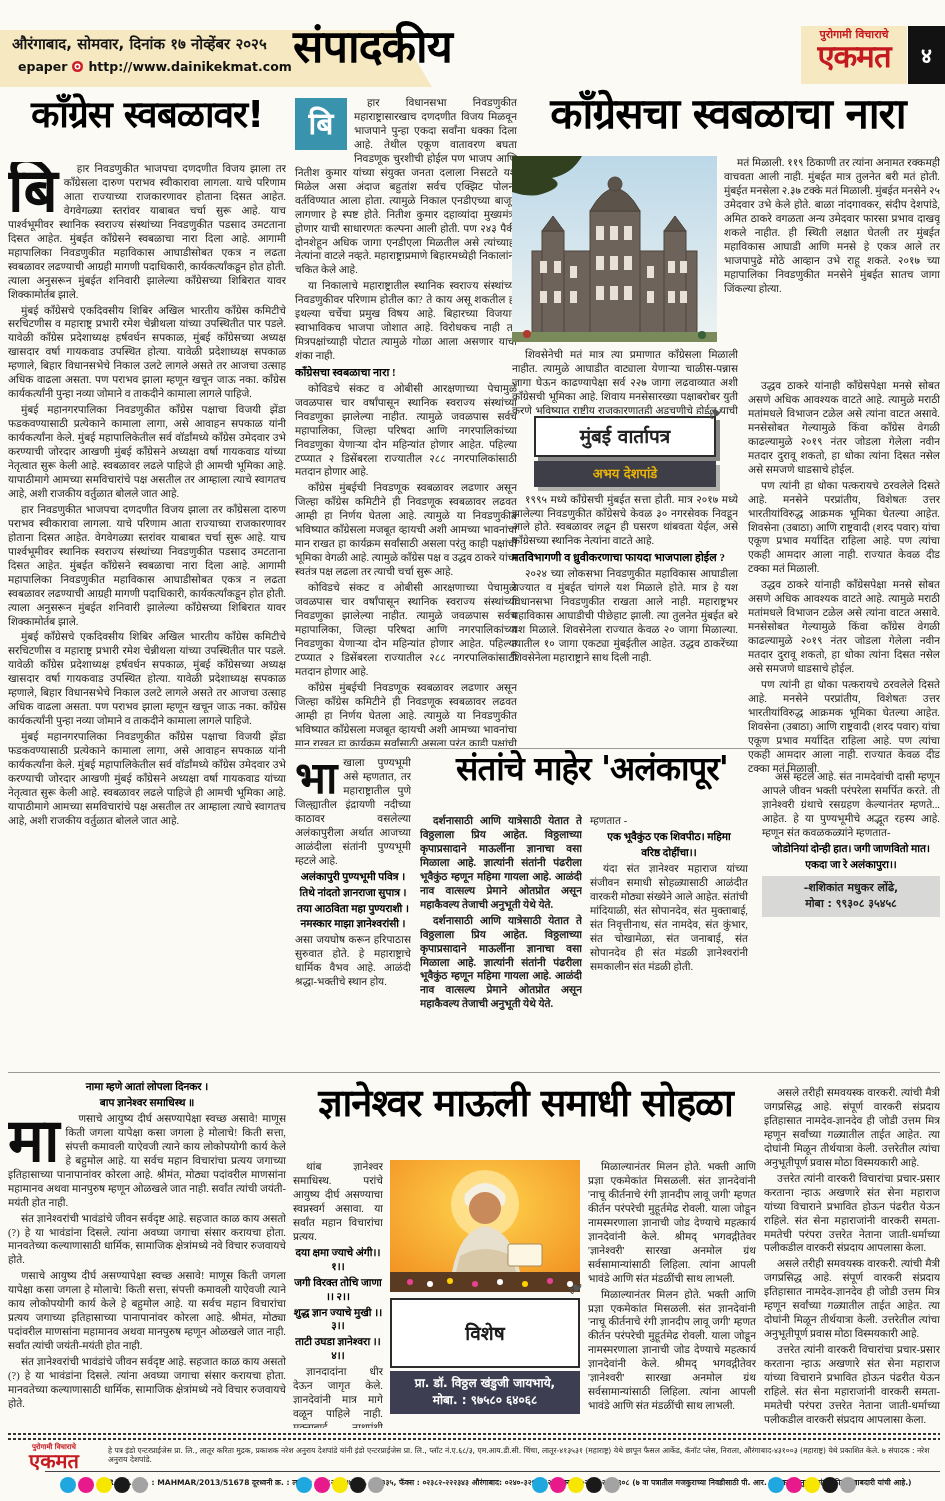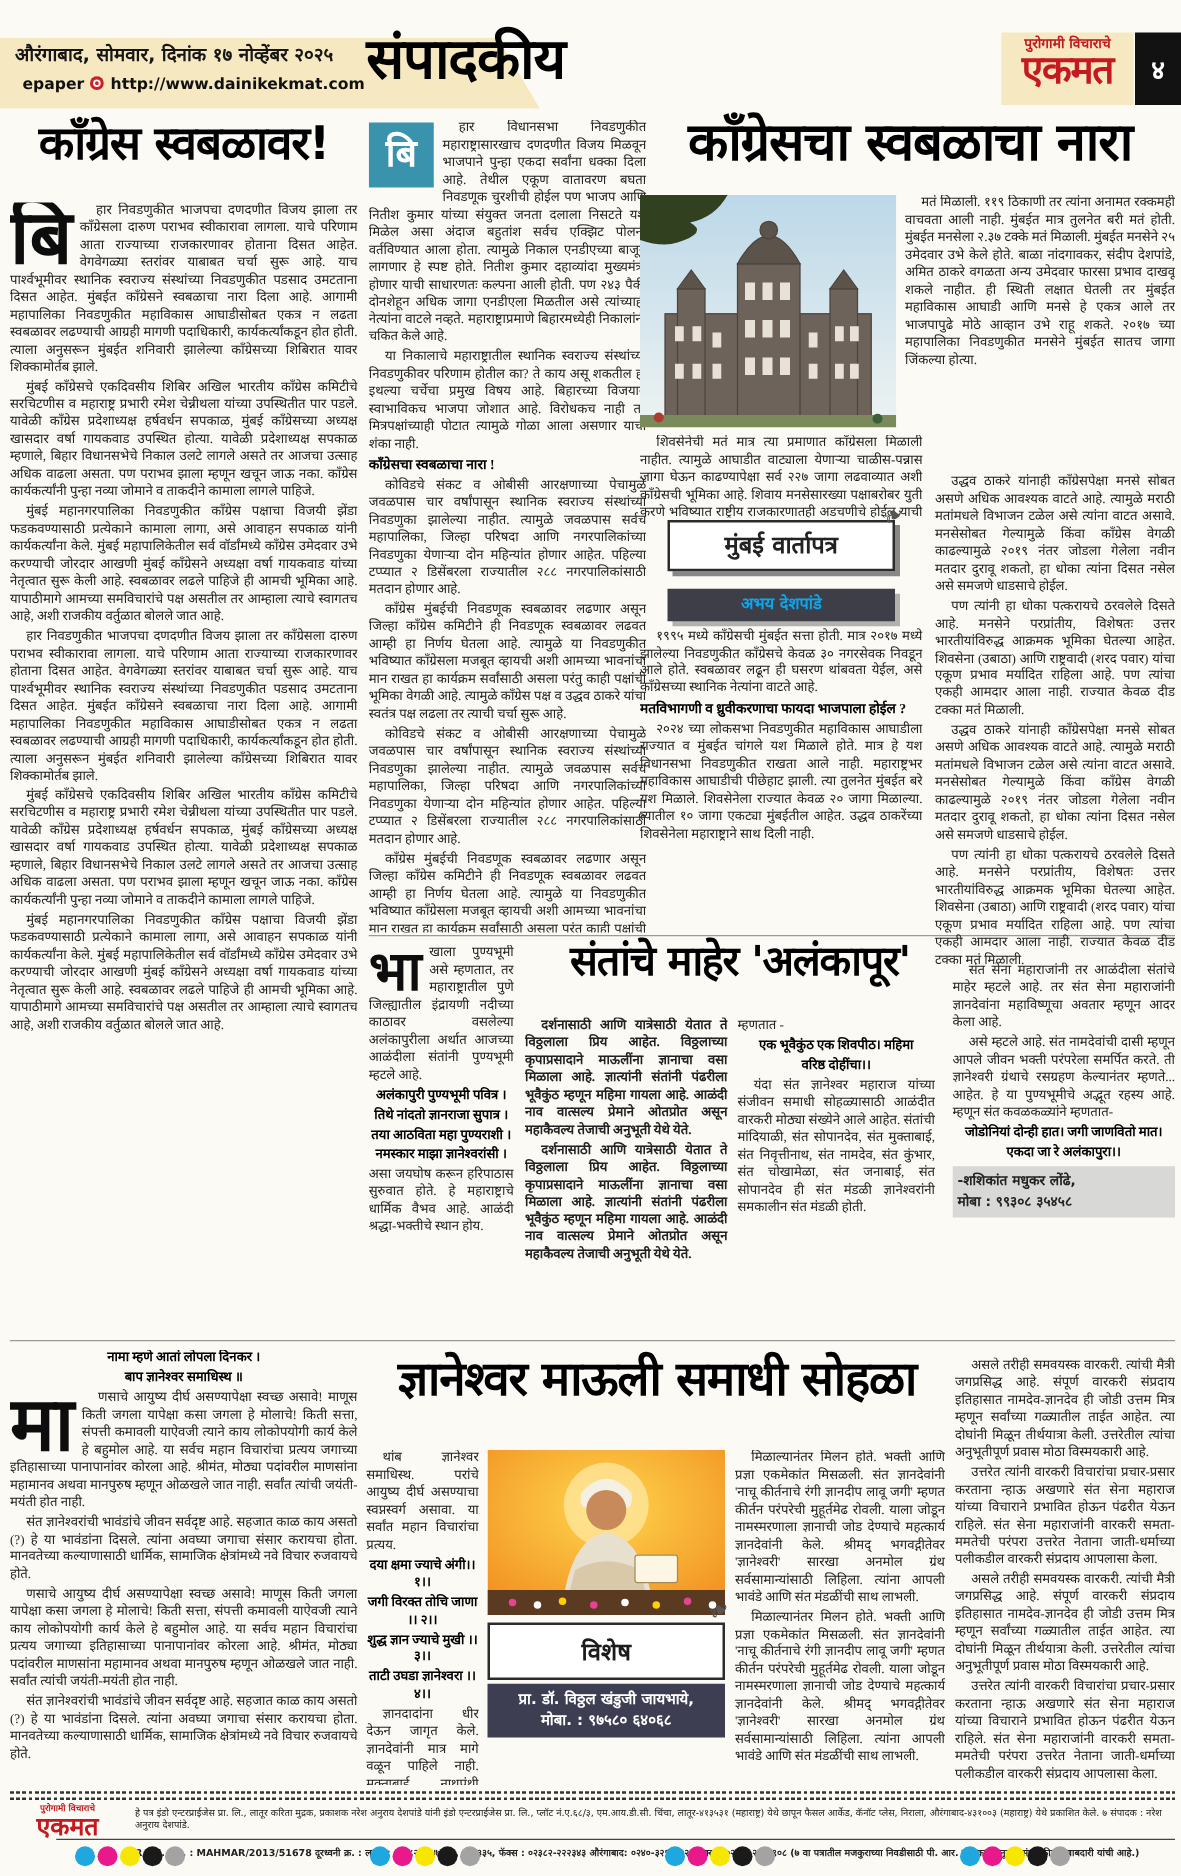--- a/index.html
+++ b/index.html
@@ -37,28 +37,28 @@
   .dropcap{float:left;font-family:"DejaVu Sans",sans-serif;font-weight:700;color:#0d0d0d;
            font-size:60px;line-height:0.82;padding:4px 6px 0 0;}
   .dropcap.small{font-size:44px;}
   .dropcap-box{float:left;width:52px;height:52px;background:#3a93ac;color:#fff;display:flex;
                align-items:center;justify-content:center;font-family:"DejaVu Sans",sans-serif;
                font-weight:700;font-size:30px;margin:2px 7px 2px 0;}
   
   .byline-box{width:182px;margin:2px auto 6px auto;text-align:center;}
   .byline-title{border:2px solid #2c2c2c;background:#fff;box-shadow:4px 4px 0 rgba(40,40,40,.55);
                 font-family:"DejaVu Sans",sans-serif;font-weight:700;font-size:19px;padding:6px 2px;}
-  .byline-author{background:#3e3e49;color:#0ea5e9;font-family:"DejaVu Sans",sans-serif;font-weight:700;
-                 font-size:13px;padding:4px 2px;margin-top:14px;box-shadow:4px 4px 0 rgba(40,40,40,.35);}
+  .byline-author{background:#3e3e49;color:#eab308;font-family:"DejaVu Sans",sans-serif;font-weight:700;
+                 font-size:13px;padding:4px 2px;margin-top:4px;box-shadow:4px 4px 0 rgba(40,40,40,.35);}
   .vishesh-box{left:390px;top:1298px;width:190px;text-align:center;}
   .vishesh-title{border:2px solid #2c2c2c;background:#fff;font-family:"DejaVu Sans",sans-serif;
-                 font-weight:700;font-size:19px;padding:8px 2px;}
+                 font-weight:700;font-size:19px;padding:20px 2px;}
   .vishesh-author{background:#3e3e52;color:#fff;font-family:"DejaVu Sans",sans-serif;font-weight:700;
                   font-size:12px;padding:4px 2px 5px;margin-top:3px;line-height:1.4;}
-  .graybox{background:#d8d8d6;text-align:left;padding:4px 4px;margin-top:4px;
+  .graybox{background:#d8d8d6;text-align:center;padding:4px 4px;margin-top:4px;
            font-family:"DejaVu Sans",sans-serif;font-weight:700;font-size:11px;line-height:1.5;}
   .flourish{position:absolute;font-size:20px;color:#555;transform:rotate(-35deg);}
   
   .hrule{background:#9a9a96;height:1px;}
   .dash-rule{left:8px;top:1433px;width:932px;height:7px;
      background:repeating-linear-gradient(90deg,#333 0 3px,transparent 3px 5px) 0 0/100% 2px no-repeat,
                 repeating-linear-gradient(90deg,#333 0 3px,transparent 3px 5px) 0 5px/100% 2px no-repeat;}
   
   .foot-logo{left:8px;top:1444px;width:92px;text-align:center;color:#c3191f;}
   .foot-tagline{font-family:"DejaVu Sans",sans-serif;font-weight:700;font-size:7px;line-height:1;}
@@ -222,23 +222,20 @@
     <div>
         <p class="verse">एक भूवैकुंठ एक शिवपीठ। महिमा</p>
         <p class="verse">वरिष्ठ दोहींचा।।</p>
       </div>
     <div>
         <p>यंदा संत ज्ञानेश्वर महाराज यांच्या संजीवन समाधी सोहळ्यासाठी आळंदीत वारकरी मोठ्या संख्येने आले आहेत. संतांची मांदियाळी, संत सोपानदेव, संत मुक्ताबाई, संत निवृत्तीनाथ, संत नामदेव, संत कुंभार, संत चोखामेळा, संत जनाबाई, संत सोपानदेव ही संत मंडळी ज्ञानेश्वरांनी समकालीन संत मंडळी होती.</p>
       </div>
   </div>
   <div class="abs col" style="left:762px;top:770px;width:178px;height:304px;">
     <div>
-        <p>संत सेना महाराजांनी तर आळंदीला संतांचे माहेर म्हटले आहे. तर संत सेना महाराजांनी ज्ञानदेवांना महाविष्णूचा अवतार म्हणून आदर केला आहे.</p>
-      </div>
-    <div>
         <p>असे म्हटले आहे. संत नामदेवांची दासी म्हणून आपले जीवन भक्ती परंपरेला समर्पित करते. ती ज्ञानेश्वरी ग्रंथाचे रसग्रहण केल्यानंतर म्हणते... आहेत. हे या पुण्यभूमीचे अद्भूत रहस्य आहे. म्हणून संत कवळकळ्यांने म्हणतात-</p>
       </div>
     <div>
         <p class="verse">जोडोनियां दोन्ही हात। जगी जाणवितो मात।</p>
         <p class="verse">एकदा जा रे अलंकापुरा।।</p>
       </div>
     <div class="graybox">
       <div>-शशिकांत मधुकर लोंढे,</div>
       <div>मोबा : ९९३०८ ३५४५८</div>
     </div>

